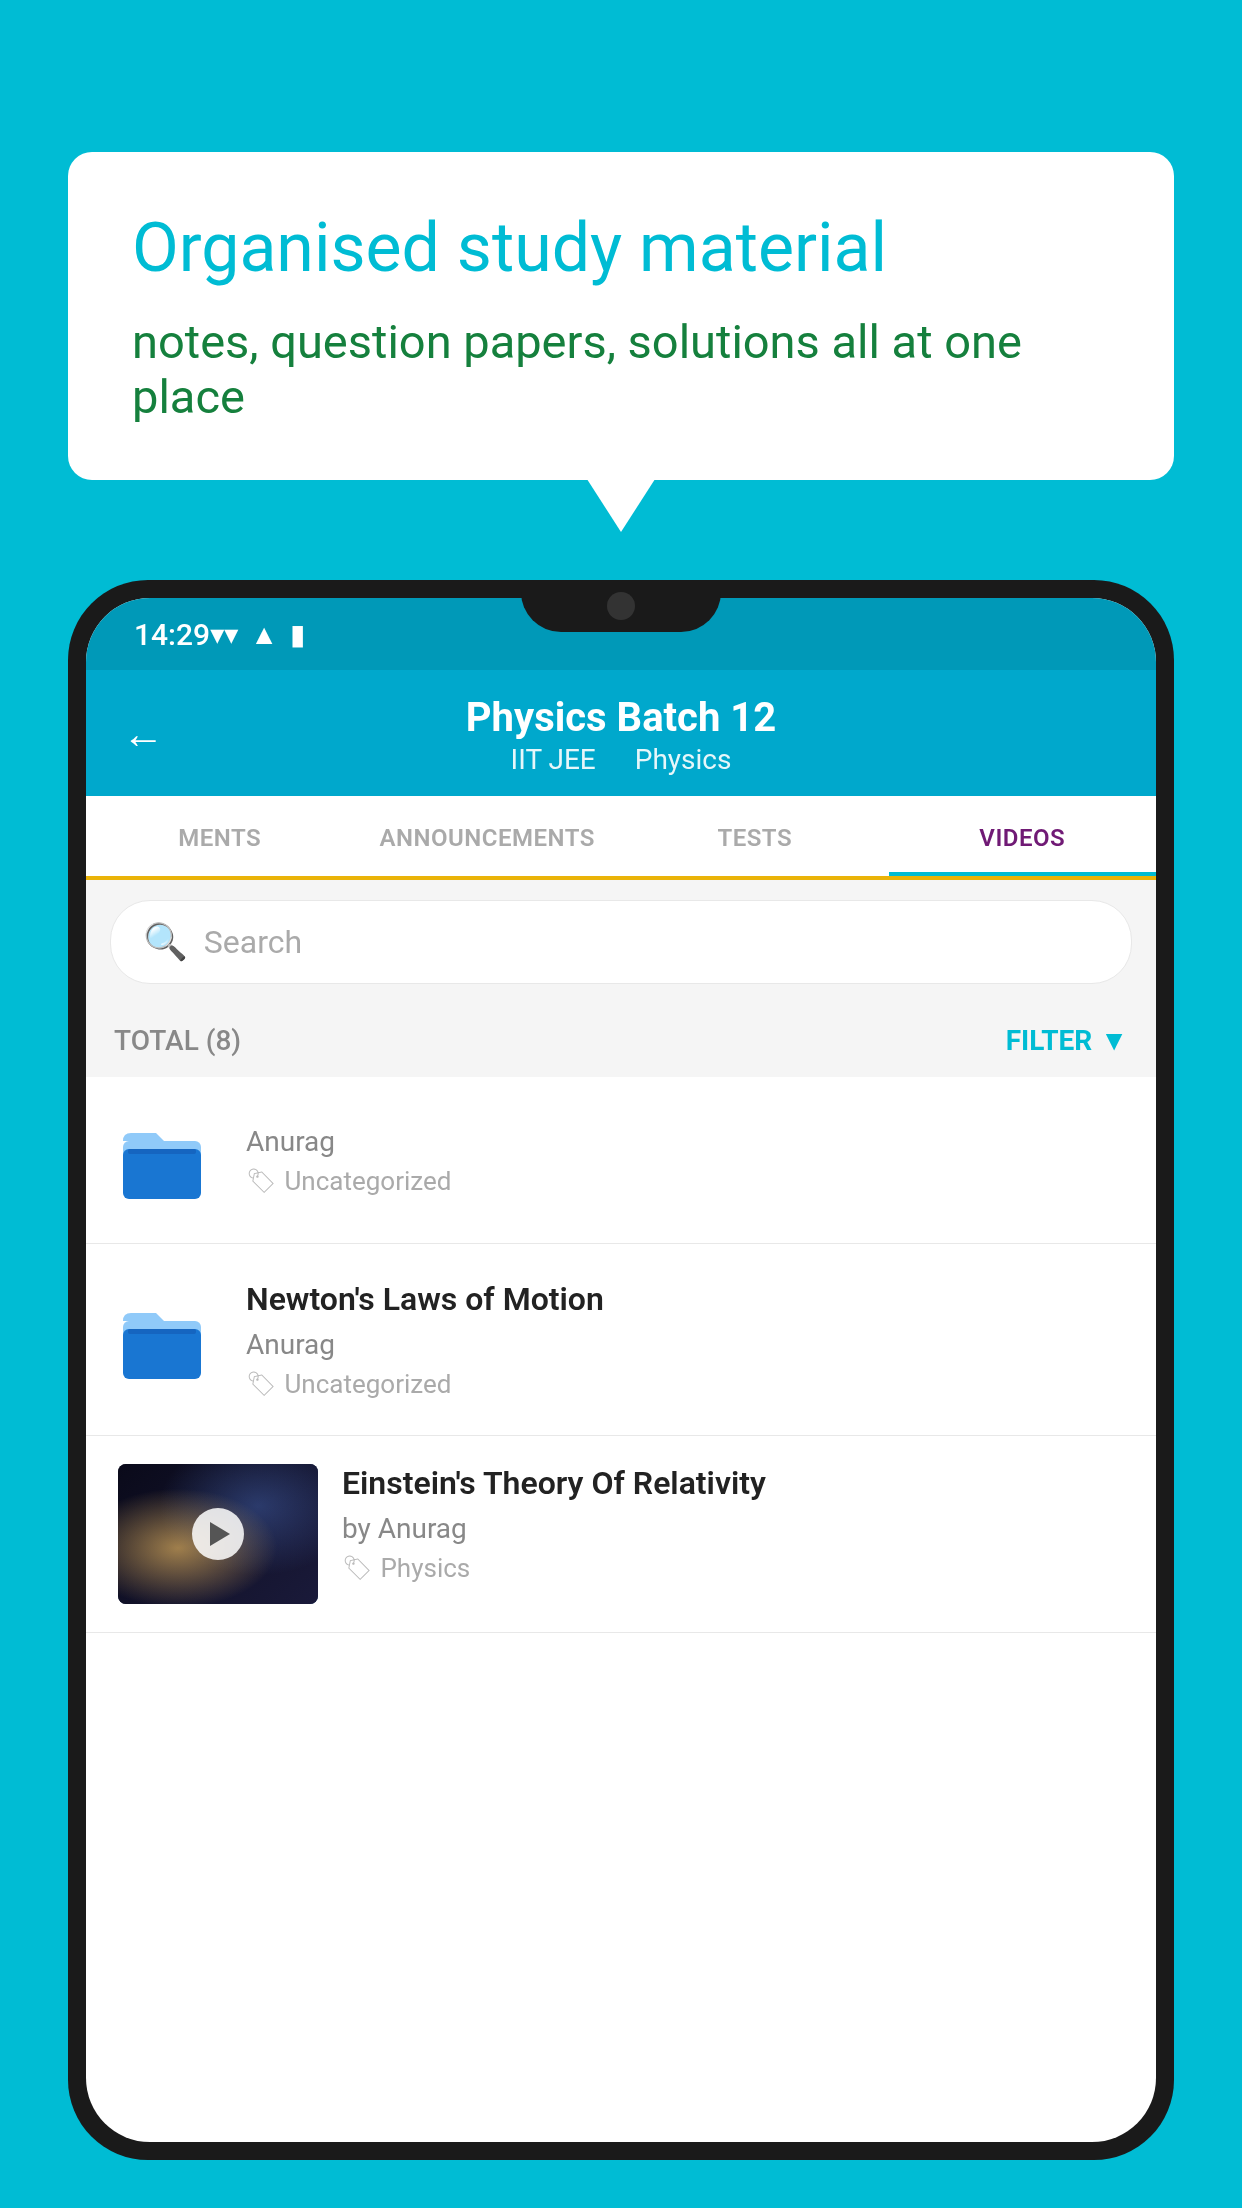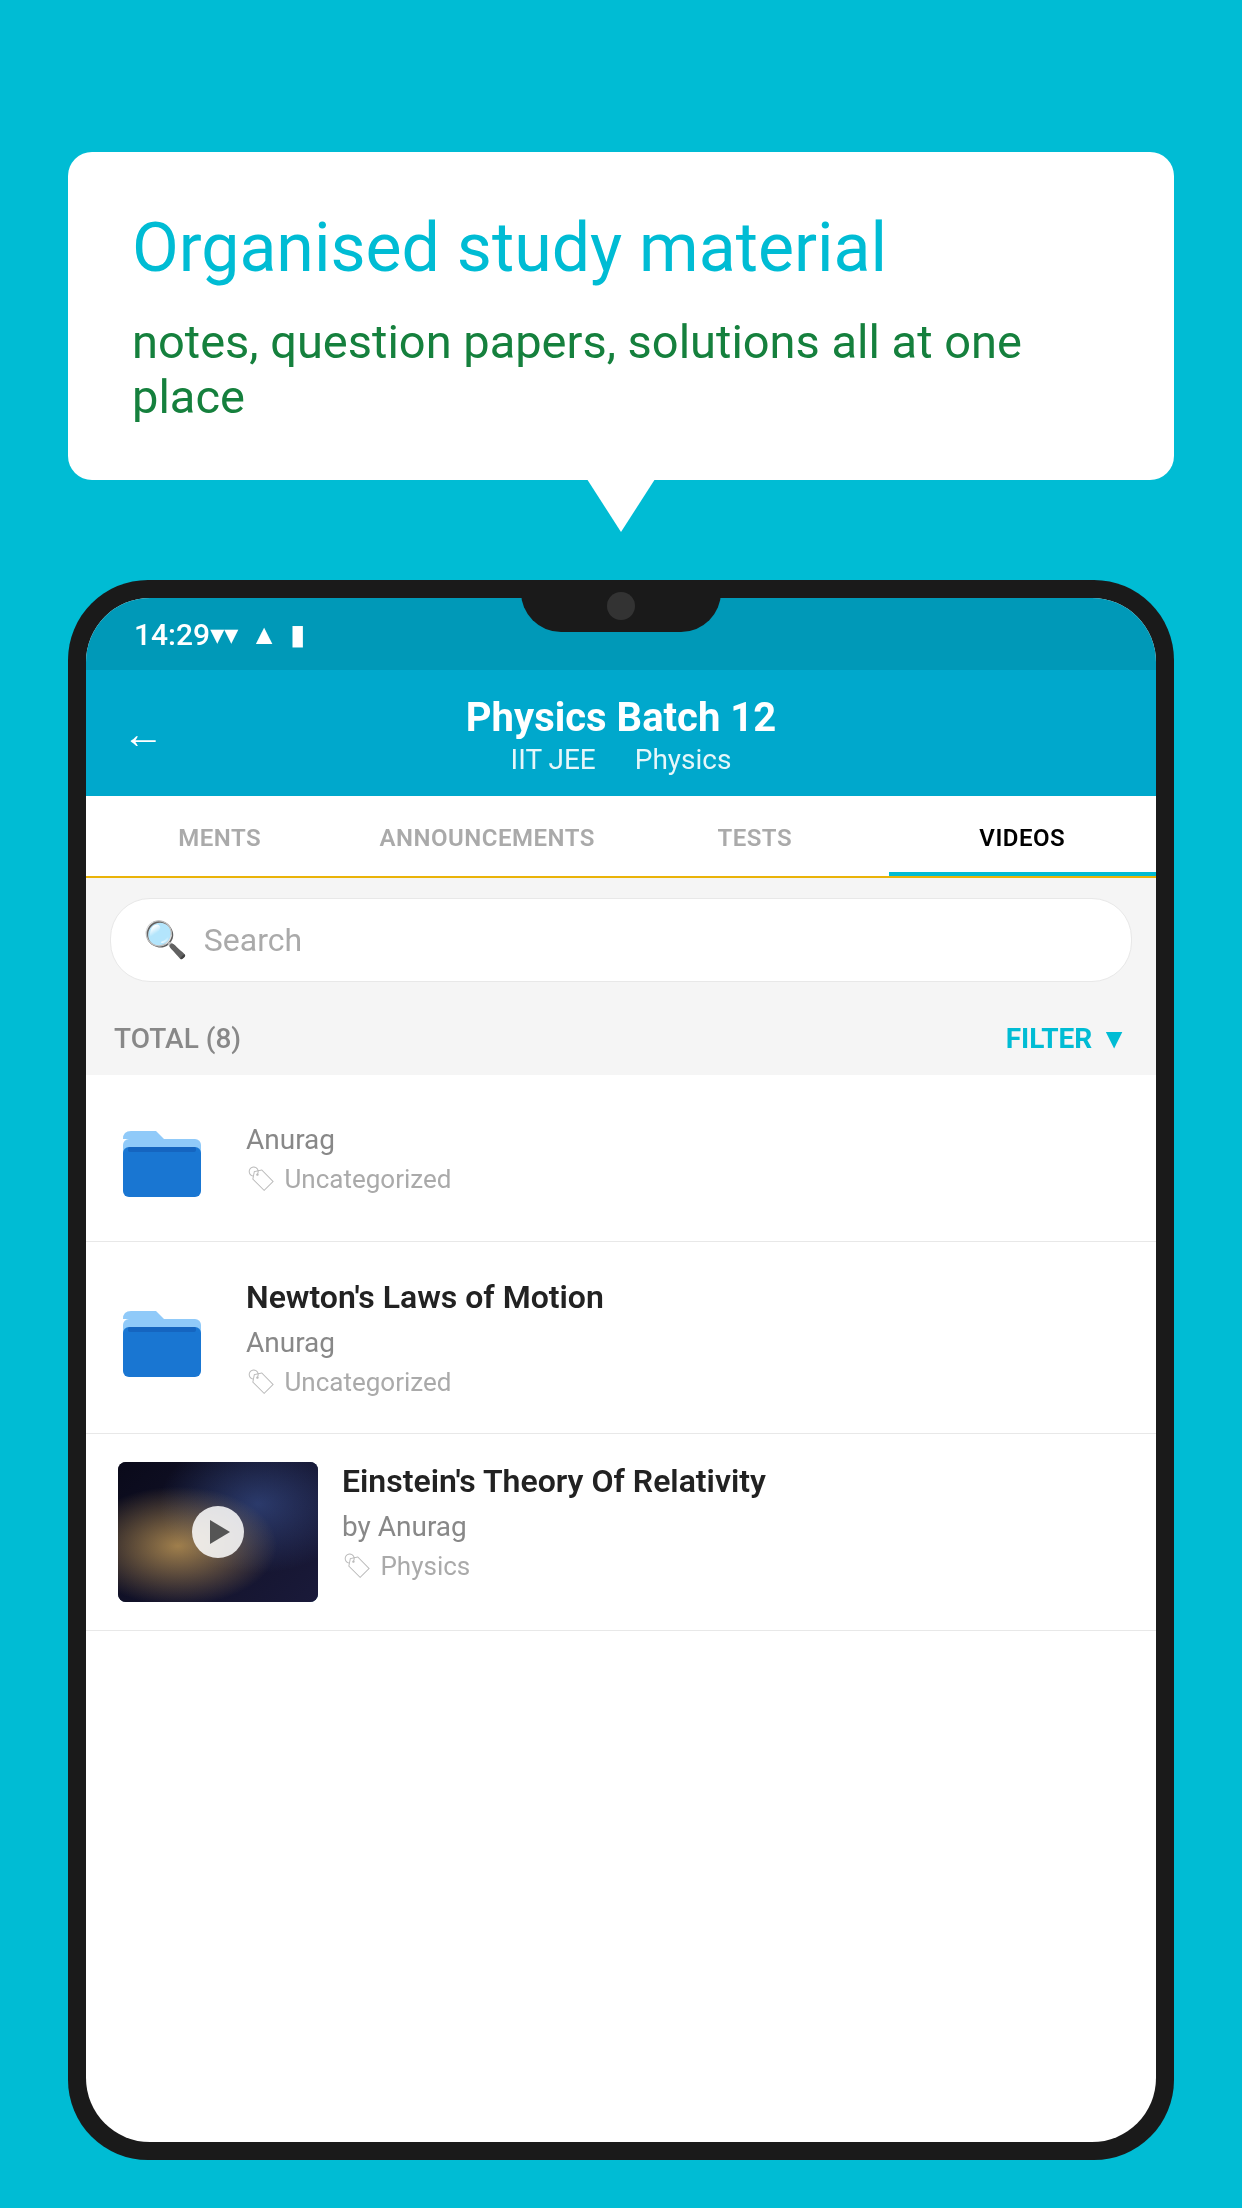--- a/index.html
+++ b/index.html
@@ -163,38 +163,38 @@
     }
 
     .header-subtitle span {
       margin: 0 8px;
     }
 
     
     .tabs-bar {
       background: white;
       display: flex;
-      border-bottom: 2px solid #eab308;
+      border-bottom: 4px solid #eab308;
       overflow: hidden;
     }
 
     .tab-item {
       flex: 1;
       text-align: center;
       padding: 28px 8px 24px;
       font-size: 24px;
       font-weight: 600;
       color: #aaa;
       letter-spacing: 0.5px;
       cursor: pointer;
       position: relative;
     }
 
     .tab-item.active {
-      color: #000000;
+      color: #701a75;
     }
 
     .tab-item.active::after {
       content: '';
       position: absolute;
       bottom: 0;
       left: 0;
       right: 0;
       height: 4px;
       background: #00BCD4;

